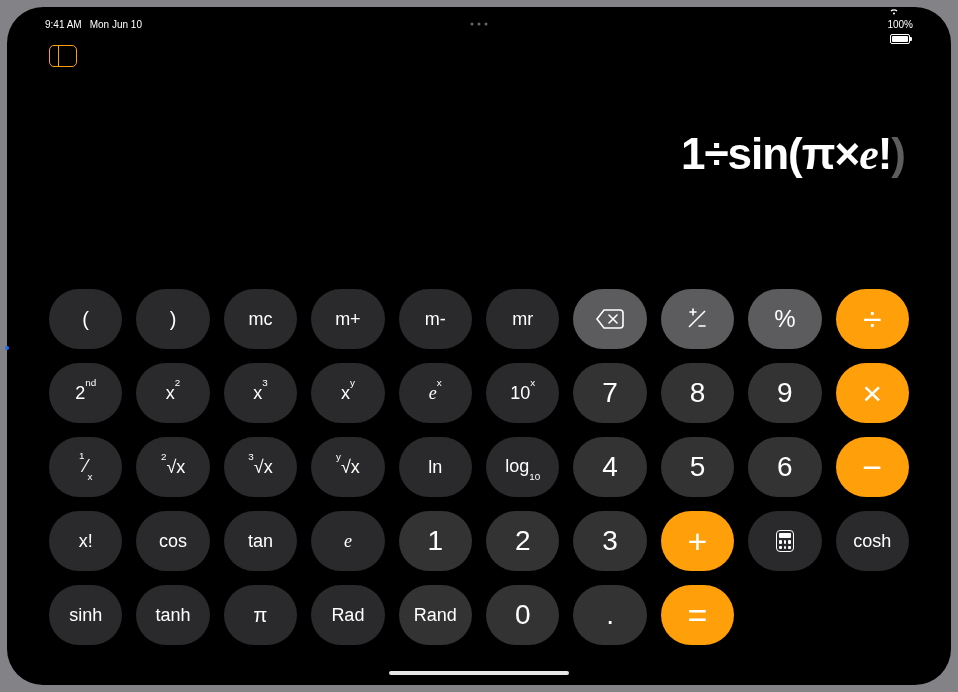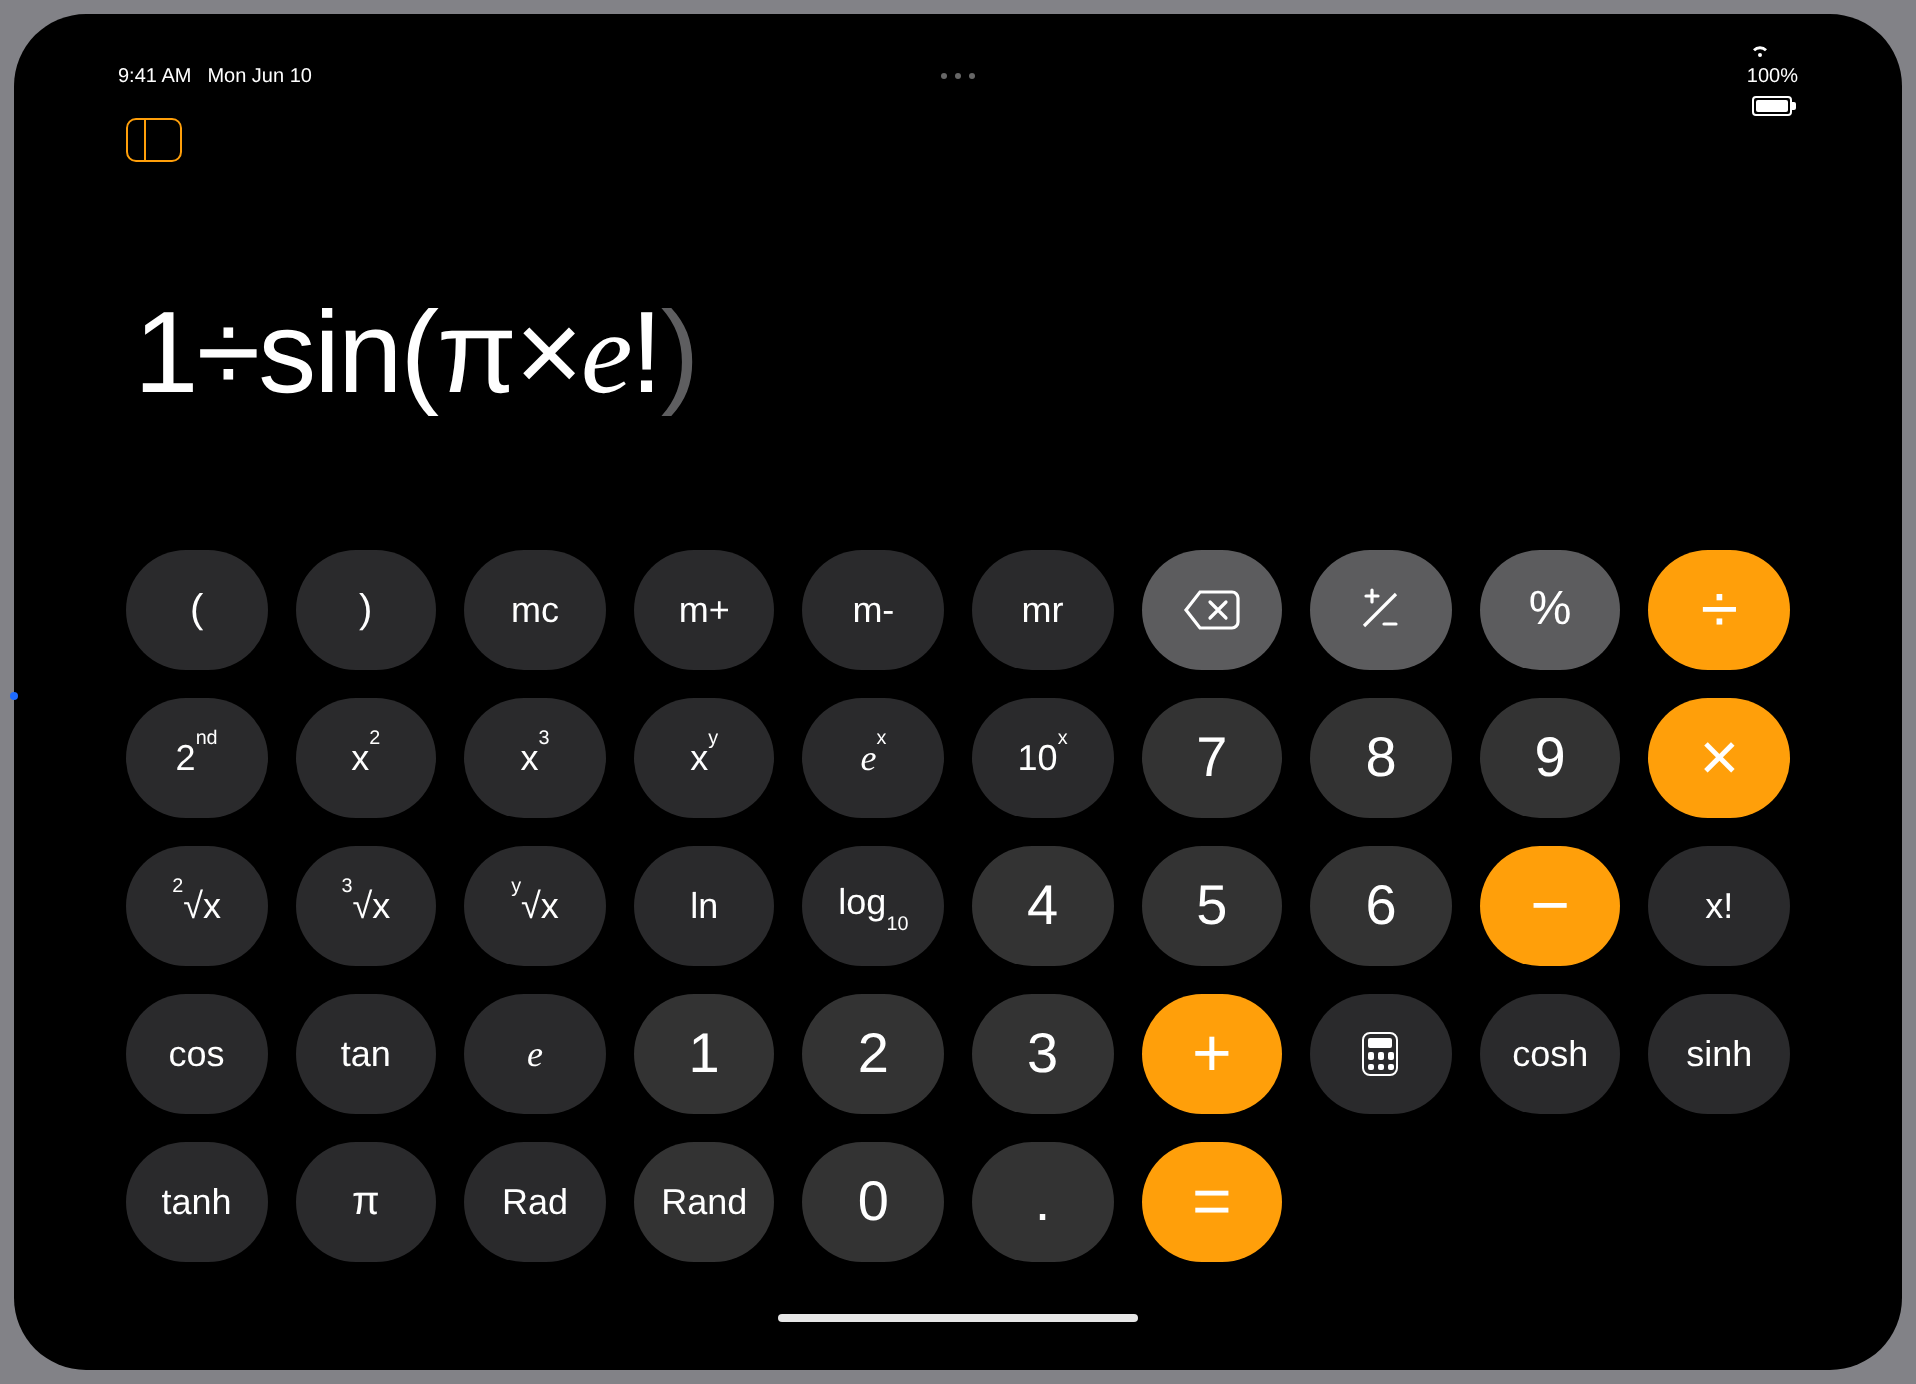--- a/index.html
+++ b/index.html
@@ -1,36 +1,36 @@
 <!DOCTYPE html>
 <html><head>
 <meta charset="utf-8">
 <style>
   * { margin:0; padding:0; box-sizing:border-box; font-family:-apple-system, BlinkMacSystemFont, "Helvetica Neue", sans-serif; -webkit-font-smoothing:antialiased; }
   body { width:958px; height:692px; background:#828287; display:flex; align-items:center; justify-content:center; }
-  .device { width:944px; height:678px; background:#000; border-radius:36px; position:relative; padding:16px; }
+  .device { width:944px; height:678px; background:#000; border-radius:36px; position:relative; padding:2px; }
   .screen { width:100%; height:100%; background:#000; border-radius:30px; position:relative; overflow:hidden; }
 
   
   .status { position:absolute; top:6px; left:0; right:0; height:18px; display:flex; align-items:center; justify-content:space-between; padding:0 36px; color:#fff; font-size:10px; font-weight:500;}
   .status .left { display:flex; align-items:center; gap:8px;}
   .status .right { display:flex; align-items:flex-start; gap:4px;flex-direction:column;}
   .status .dots { position:absolute; left:50%; top:50%; transform:translate(-50%,-50%); display:flex; gap:4px;}
   .status .dots span{ width:3px;height:3px;border-radius:50%;background:#666;}
   .wifi, .battery {display:inline-flex;align-items:center;}
   .battery-icon{width:20px;height:10px;border:1px solid #fff;border-radius:2px;position:relative;margin-left:3px;}
   .battery-icon::after{content:"";position:absolute;right:-3px;top:2px;width:2px;height:4px;background:#fff;border-radius:0 1px 1px 0;}
   .battery-fill{position:absolute;left:1px;top:1px;bottom:1px;right:1px;background:#fff;border-radius:1px;}
 
   
   .sidebar-btn { position:absolute; top:36px; left:40px; width:28px; height:22px; border:1.5px solid #ff9f0a; border-radius:5px; display:flex;}
   .sidebar-btn::before{content:"";width:8px;border-right:1.5px solid #ff9f0a;}
 
   
-  .display { position:absolute; top:120px; right:44px; left:44px; font-size:58px; font-weight:400; color:#fff; letter-spacing:-1px; white-space:nowrap;}
+  .display { position:absolute; top:120px; right:44px; left:44px; text-align:right; font-size:44px; font-weight:700; color:#fff; letter-spacing:-1px; white-space:nowrap;}
   .display .paren-close{color:#5e5e60;}
   .display .ital{font-style:italic;font-family:"Times New Roman",serif;}
 
   
   .keypad { position:absolute; left:40px; right:40px; bottom:38px; display:grid; grid-template-columns:repeat(10,1fr); grid-template-rows:repeat(5,1fr); gap:14px 14px; }
   .key { border-radius:999px; display:flex; align-items:center; justify-content:center; color:#fff; font-size:24px; font-weight:400; cursor:pointer; user-select:none; position:relative; height:60px;}
   .dark  { background:#2a2a2c; font-size:20px; }
   .num   { background:#333333; font-size:28px; }
   .light { background:#5c5c5e; }
   .op    { background:#ff9f0a; font-size:34px; }
@@ -153,20 +153,23 @@
           <span class="lbl">8</span>
         </div>
       <div class="key num">
           <span class="lbl">9</span>
         </div>
       <div class="key op">
           <span class="lbl">×</span>
         </div>
 
       <div class="key dark small">
+          <span class="lbl"><sup>1</sup>⁄<sub>x</sub></span>
+        </div>
+      <div class="key dark small">
           <span class="lbl"><sup>2</sup>√x</span>
         </div>
       <div class="key dark small">
           <span class="lbl"><sup>3</sup>√x</span>
         </div>
       <div class="key dark small">
           <span class="lbl"><sup>y</sup>√x</span>
         </div>
       <div class="key dark small">
           <span class="lbl">ln</span>

